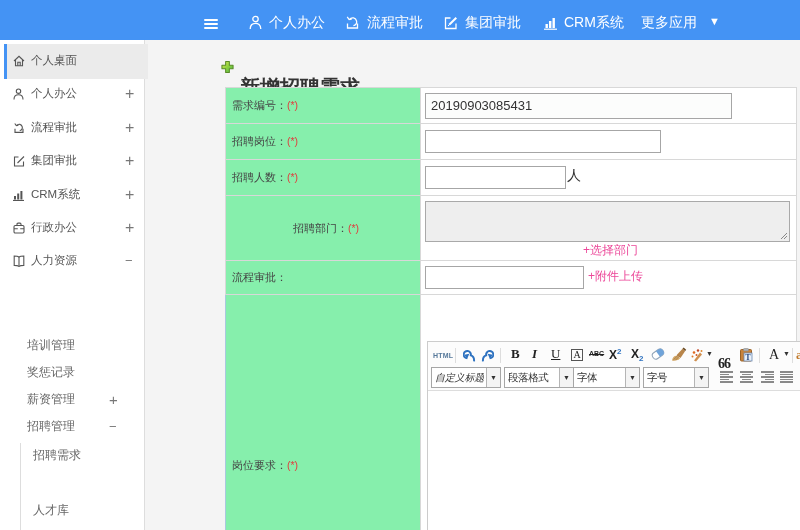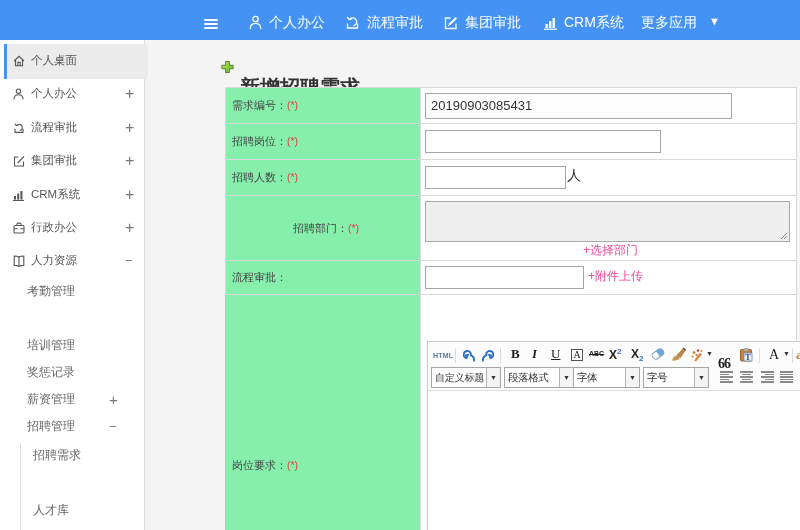--- a/index.html
+++ b/index.html
@@ -148,23 +148,20 @@
       <span class="pm">+</span>
   </div>
   <div class="sitem" style="top:204px;">
     <svg class="ico" width="12" height="12" viewBox="0 0 12 12" fill="none" stroke="#555" stroke-width="1.1">
       <path d="M6 2 C5 1.2 3.5 1 1.2 1 V10.4 C3.5 10.4 5 10.7 6 11.4 C7 10.7 8.5 10.4 10.8 10.4 V1 C8.5 1 7 1.2 6 2 Z"></path>
         <path d="M6 2 V11.4"></path>
     </svg>
     <span class="txt">人力资源</span>
       <span class="pm" style="font-size:13px;">−</span>
   </div>
-  <div class="sub" style="top:238px;">
-      <span class="txt">考勤管理</span>
-    </div>
   <div class="sub" style="top:292px;">
       <span class="txt">培训管理</span>
     </div>
   <div class="sub" style="top:319px;">
       <span class="txt">奖惩记录</span>
     </div>
   <div class="sub" style="top:346px;">
       <span class="txt">薪资管理</span>
       <span class="pm">+</span>
     </div>
@@ -279,21 +276,21 @@
       <rect x="5" y="5" width="8" height="8" fill="#e8f0fa" stroke="#6a87b0" stroke-width="0.8"></rect>
       <text x="9" y="12" font-size="8" font-weight="bold" fill="#2a4a80" text-anchor="middle" font-family="Liberation Serif">T</text>
     </svg>
     <div class="tsep" style="left:331px;"></div>
     <span class="ti" style="left:341px;top:5px;font-family:'Liberation Serif',serif;font-size:14px;">A</span>
     <span class="ti" style="left:355px;top:8px;font-size:7px;color:#333;">▼</span>
     <div class="tsep" style="left:364px;"></div>
     <span class="ti" style="left:368px;top:5px;font-family:'Liberation Serif',serif;font-size:13px;color:#c07828;font-weight:bold;">ab</span>
 
     <div class="ddl" style="left:3px;width:70px;">
-        <span class="t" style="font-size:10px;letter-spacing:-0.2px;">自定义标题</span>
+        <span class="t" style="font-size:10px;letter-spacing:-0.2px;font-style:italic;">自定义标题</span>
         <span class="ar">▼</span>
       </div>
     <div class="ddl" style="left:76px;width:70px;">
         <span class="t">段落格式</span>
         <span class="ar">▼</span>
       </div>
     <div class="ddl" style="left:145px;width:67px;">
         <span class="t">字体</span>
         <span class="ar">▼</span>
       </div>

